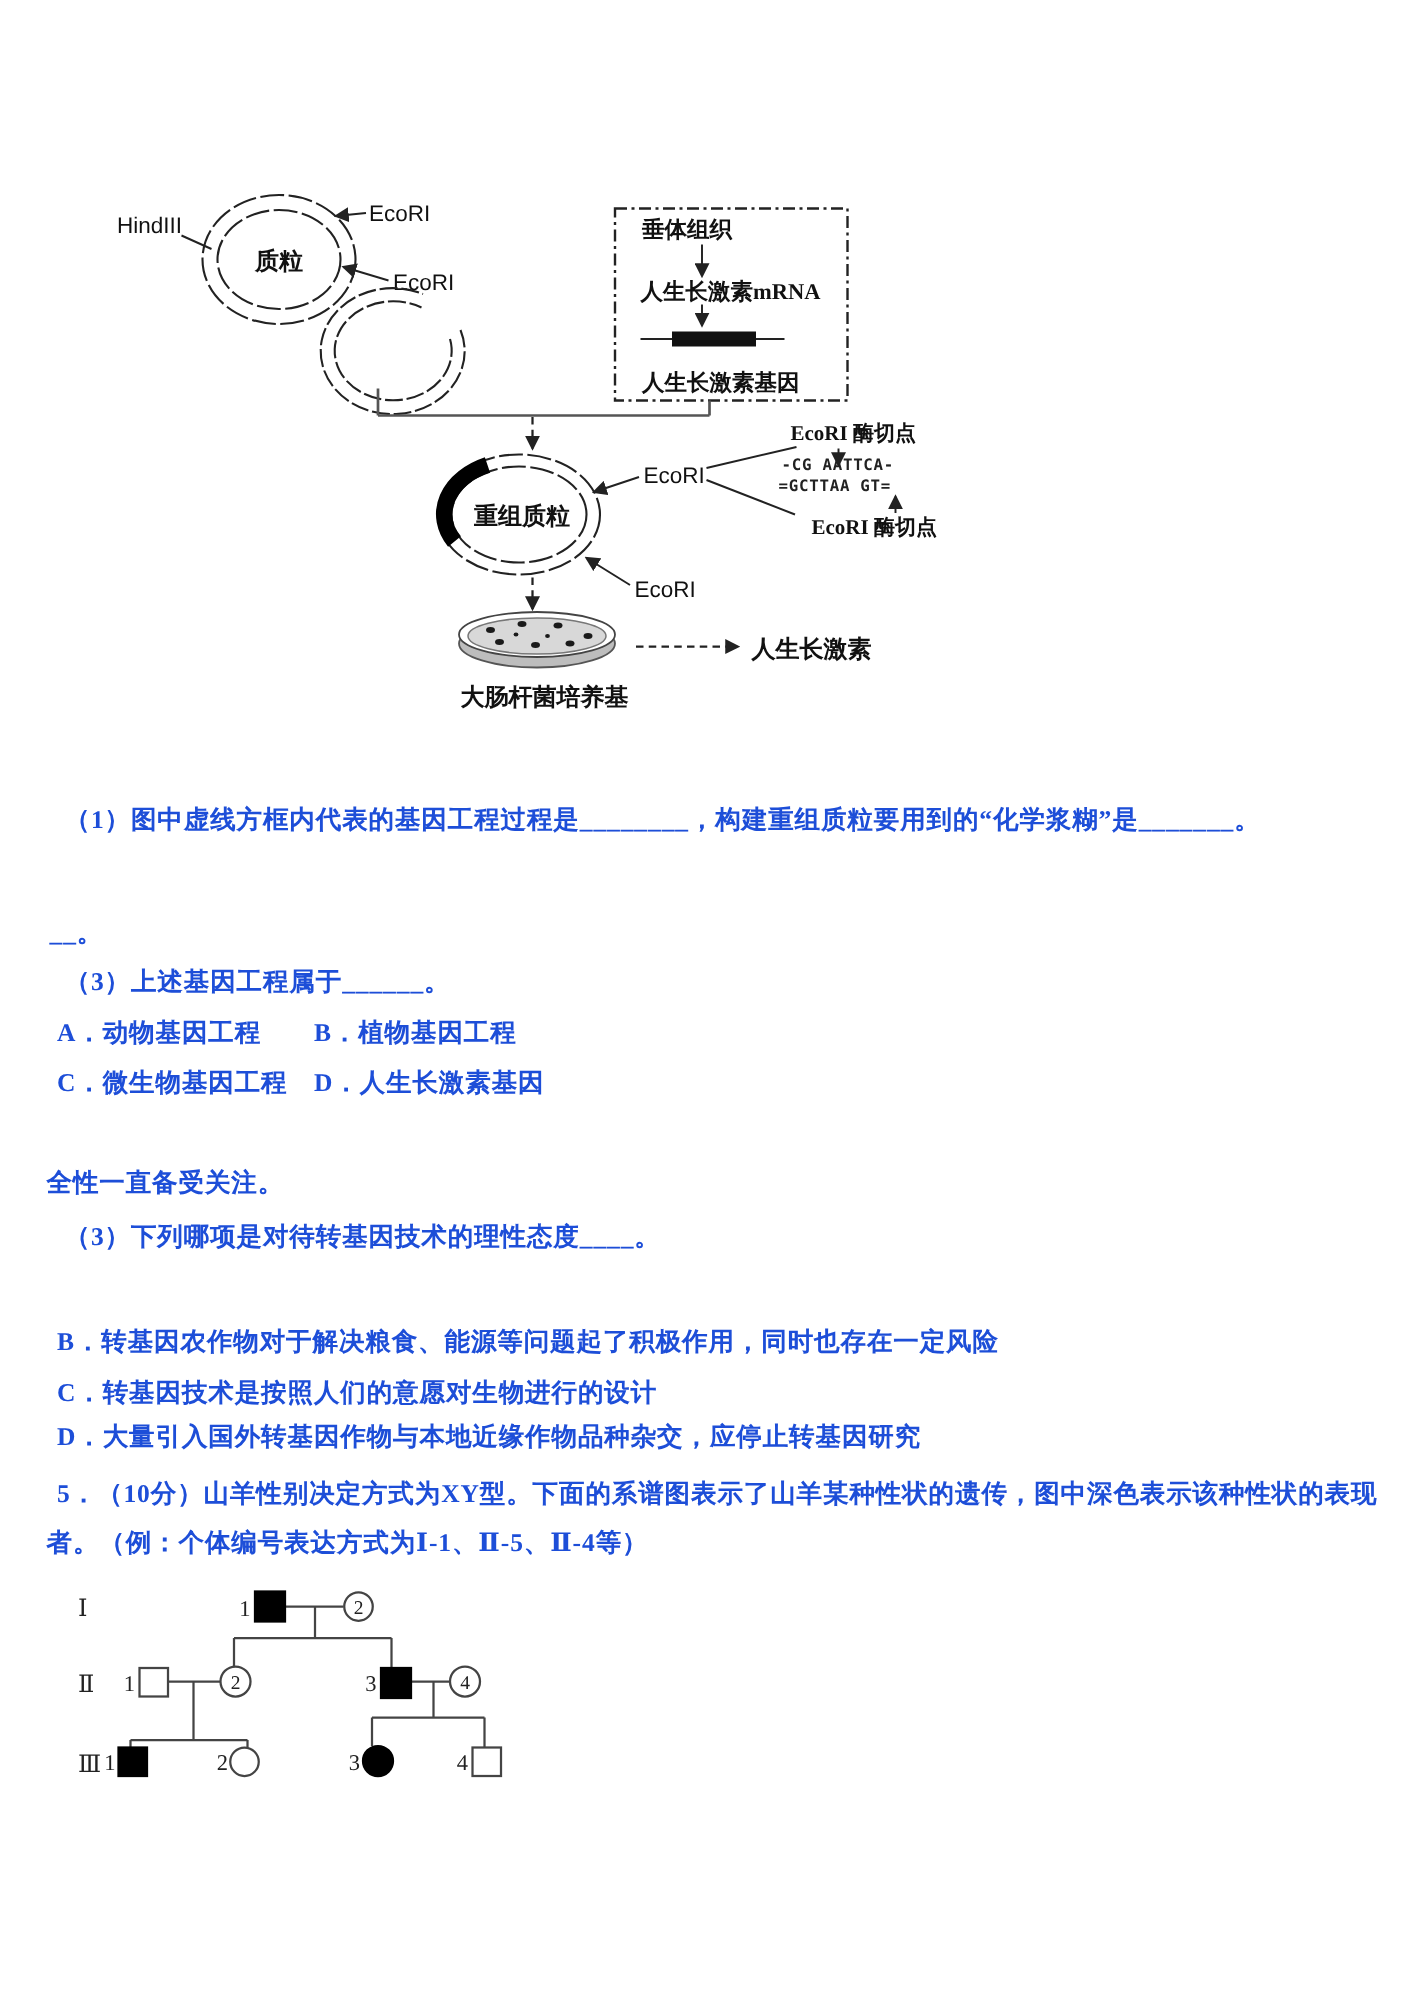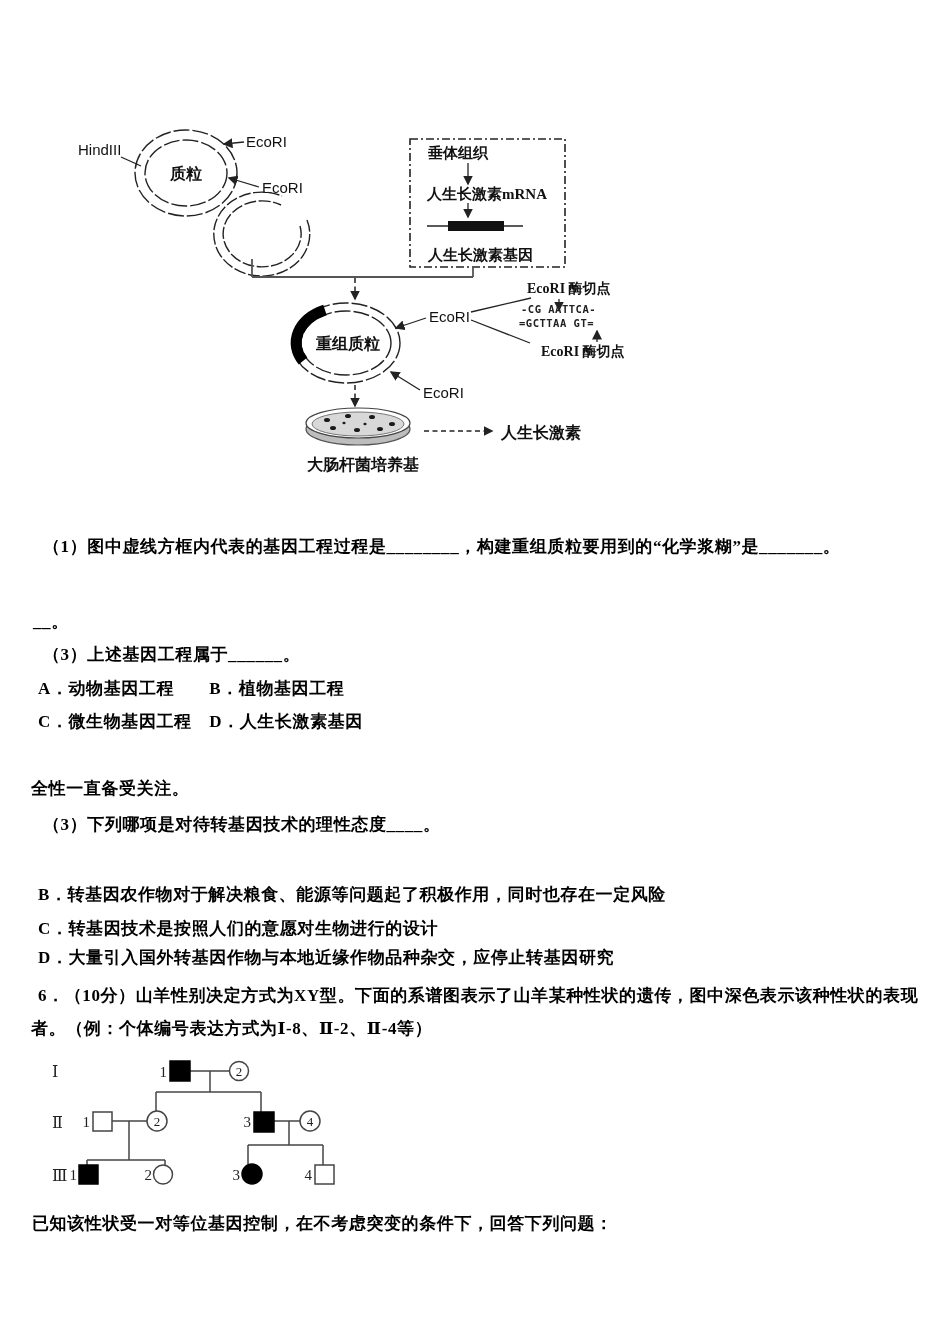--- a/index.html
+++ b/index.html
@@ -1,19 +1,19 @@
 <!DOCTYPE html>
 <html><head>
 <meta charset="utf-8">
 <style>
   html,body{margin:0;padding:0;background:#fff;}
   .page{position:relative;width:950px;height:1344px;background:#ffffff;overflow:hidden;
         font-family:"Liberation Serif","DejaVu Serif",serif;color:#000;}
   .line{position:absolute;white-space:nowrap;font-size:17px;font-weight:bold;
-        letter-spacing:0.6px;color:#000000;}
+        letter-spacing:0.6px;color:#1d4ed8;}
   svg{position:absolute;left:0;}
   .ring{fill:none;stroke:#222;stroke-width:1.4;stroke-dasharray:16 3;}
   .arcring{fill:none;stroke:#222;stroke-width:1.4;stroke-dasharray:12 2.5;}
   .dashdot{fill:none;stroke:#222;stroke-width:1.6;stroke-dasharray:8 3 2 3;}
   .solid{stroke:#222;stroke-width:1.3;fill:none;}
   .gray{stroke:#555;stroke-width:1.8;fill:none;}
   .darrow{stroke:#222;stroke-width:1.5;stroke-dasharray:5 3.5;fill:none;}
   .lat15{font-family:"Liberation Sans","DejaVu Sans",sans-serif;font-size:15px;fill:#111;}
   .cjk16{font-size:16px;font-weight:600;fill:#111;}
   .cjk15{font-size:15px;font-weight:600;fill:#111;}
@@ -126,22 +126,22 @@
   <div class="line" style="top:535px;left:43px">（1）图中虚线方框内代表的基因工程过程是________，构建重组质粒要用到的“化学浆糊”是_______。</div>
   <div class="line" style="top:610px;left:33px">__。</div>
   <div class="line" style="top:643px;left:43px">（3）上述基因工程属于______。</div>
   <div class="line" style="top:677px;left:38px">A．动物基因工程　　B．植物基因工程</div>
   <div class="line" style="top:710px;left:38px">C．微生物基因工程　D．人生长激素基因</div>
   <div class="line" style="top:777px;left:31px">全性一直备受关注。</div>
   <div class="line" style="top:813px;left:43px">（3）下列哪项是对待转基因技术的理性态度____。</div>
   <div class="line" style="top:883px;left:38px">B．转基因农作物对于解决粮食、能源等问题起了积极作用，同时也存在一定风险</div>
   <div class="line" style="top:917px;left:38px">C．转基因技术是按照人们的意愿对生物进行的设计</div>
   <div class="line" style="top:946px;left:38px">D．大量引入国外转基因作物与本地近缘作物品种杂交，应停止转基因研究</div>
-  <div class="line" style="top:984px;left:38px">6．（10分）山羊性别决定方式为XY型。下面的系谱图表示了山羊某种性状的遗传，图中深色表示该种性状的表现</div>
-  <div class="line" style="top:1017px;left:31px">者。（例：个体编号表达方式为Ⅰ-8、Ⅱ-2、Ⅱ-4等）</div>
+  <div class="line" style="top:984px;left:38px">5．（10分）山羊性别决定方式为XY型。下面的系谱图表示了山羊某种性状的遗传，图中深色表示该种性状的表现</div>
+  <div class="line" style="top:1017px;left:31px">者。（例：个体编号表达方式为Ⅰ-1、Ⅱ-5、Ⅱ-4等）</div>
 
   <svg style="top:1050px;" width="420" height="160" viewBox="0 0 420 160">
 
     <text class="pgen" x="52" y="27">Ⅰ</text>
     <text class="pgen" x="52" y="78">Ⅱ</text>
     <text class="pgen" x="52" y="131">Ⅲ</text>
 
     <g>
       <line class="pline" x1="190" y1="21" x2="229" y2="21"></line>
       <line class="pline" x1="210" y1="21" x2="210" y2="42"></line>
@@ -183,15 +183,14 @@
     <text class="pnum" x="152" y="130" text-anchor="end">2</text>
     <circle class="psym-un" cx="163" cy="124.5" r="9.5"></circle>
 
     <text class="pnum" x="240" y="130" text-anchor="end">3</text>
     <circle class="psym-aff" cx="252" cy="124" r="10"></circle>
 
     <text class="pnum" x="312" y="130" text-anchor="end">4</text>
     <rect class="psym-un" x="315" y="115" width="19" height="19"></rect>
   </svg>
 
-  <div class="line" style="top:1212px;left:32px">已知该性状受一对等位基因控制，在不考虑突变的条件下，回答下列问题：</div>
 
 </div>
 
 </body></html>

